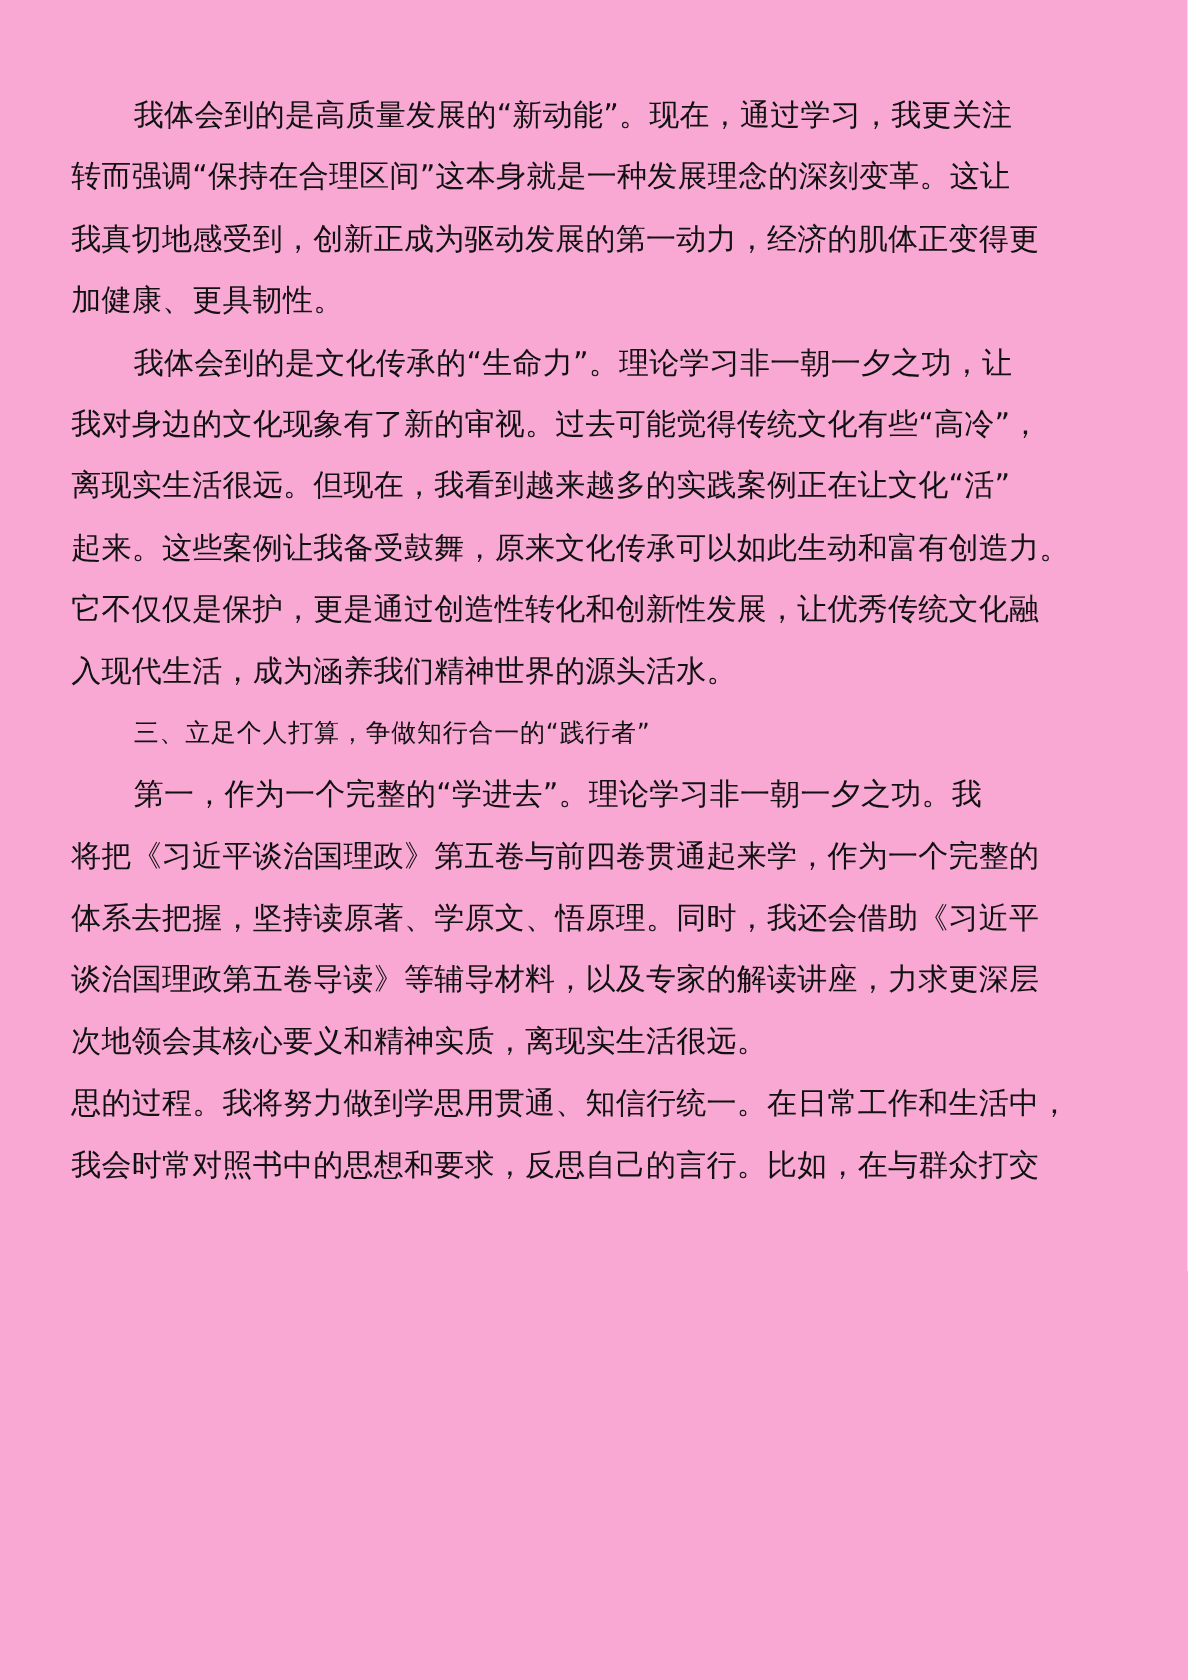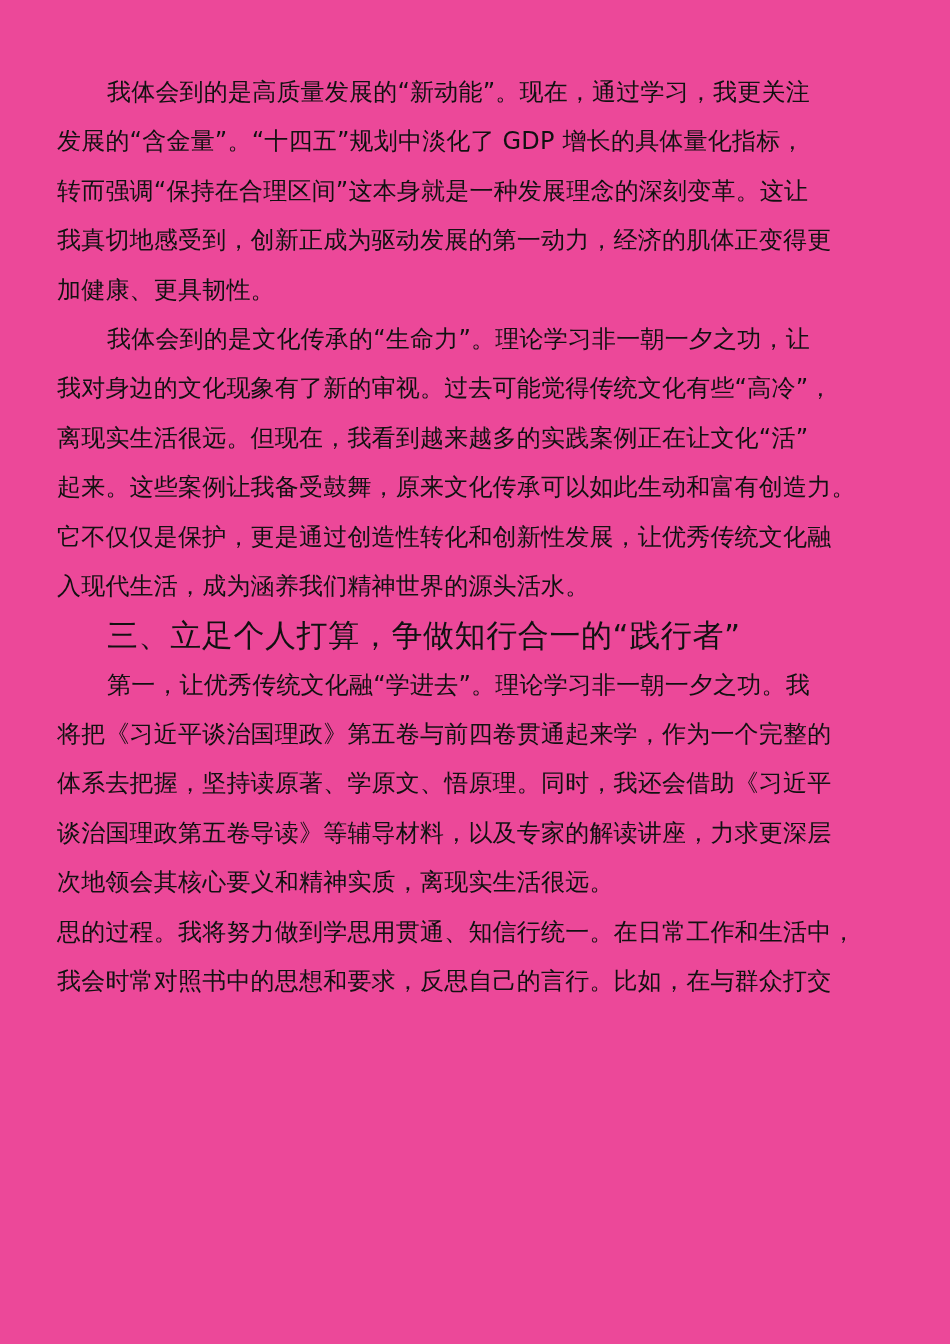--- a/index.html
+++ b/index.html
@@ -14,21 +14,21 @@
       position: relative;
       font-family: "DejaVu Sans", "Liberation Sans", sans-serif;
       color: #111111;
     }
     .page {
       position: absolute;
       left: 0;
       top: 0;
       width: 950px;
       height: 1344px;
-      background: #ec4899;
+      background: #f9a8d4;
     }
     .content {
       position: absolute;
       left: 57px;
       top: 68px;
       width: 840px;
     }
     .paragraph {
       margin: 0;
       padding: 0;
@@ -38,54 +38,53 @@
       height: 49.4px;
       line-height: 49.4px;
       font-size: 24px;
       white-space: nowrap;
       letter-spacing: 0.2px;
     }
     .line.indent {
       padding-left: 50px;
     }
     .heading .line {
-      font-size: 31px;
+      font-size: 20px;
       letter-spacing: 0.6px;
     }
   </style>
 </head>
 <body>
 
 <div class="page">
   <div class="content">
 
     <div class="paragraph">
       <span class="line indent">我体会到的是高质量发展的“新动能”。现在，通过学习，我更关注</span>
-      <span class="line">发展的“含金量”。“十四五”规划中淡化了 GDP 增长的具体量化指标，</span>
       <span class="line">转而强调“保持在合理区间”这本身就是一种发展理念的深刻变革。这让</span>
       <span class="line">我真切地感受到，创新正成为驱动发展的第一动力，经济的肌体正变得更</span>
       <span class="line">加健康、更具韧性。</span>
     </div>
 
     <div class="paragraph">
       <span class="line indent">我体会到的是文化传承的“生命力”。理论学习非一朝一夕之功，让</span>
       <span class="line">我对身边的文化现象有了新的审视。过去可能觉得传统文化有些“高冷”，</span>
       <span class="line">离现实生活很远。但现在，我看到越来越多的实践案例正在让文化“活”</span>
       <span class="line">起来。这些案例让我备受鼓舞，原来文化传承可以如此生动和富有创造力。</span>
       <span class="line">它不仅仅是保护，更是通过创造性转化和创新性发展，让优秀传统文化融</span>
       <span class="line">入现代生活，成为涵养我们精神世界的源头活水。</span>
     </div>
 
     <div class="paragraph heading">
       <span class="line indent">三、立足个人打算，争做知行合一的“践行者”</span>
     </div>
 
 
     <div class="paragraph">
-      <span class="line indent">第一，让优秀传统文化融“学进去”。理论学习非一朝一夕之功。我</span>
+      <span class="line indent">第一，作为一个完整的“学进去”。理论学习非一朝一夕之功。我</span>
       <span class="line">将把《习近平谈治国理政》第五卷与前四卷贯通起来学，作为一个完整的</span>
       <span class="line">体系去把握，坚持读原著、学原文、悟原理。同时，我还会借助《习近平</span>
       <span class="line">谈治国理政第五卷导读》等辅导材料，以及专家的解读讲座，力求更深层</span>
       <span class="line">次地领会其核心要义和精神实质，离现实生活很远。</span>
     </div>
 
     <div class="paragraph">
       <span class="line">思的过程。我将努力做到学思用贯通、知信行统一。在日常工作和生活中，</span>
       <span class="line">我会时常对照书中的思想和要求，反思自己的言行。比如，在与群众打交</span>
     </div>

